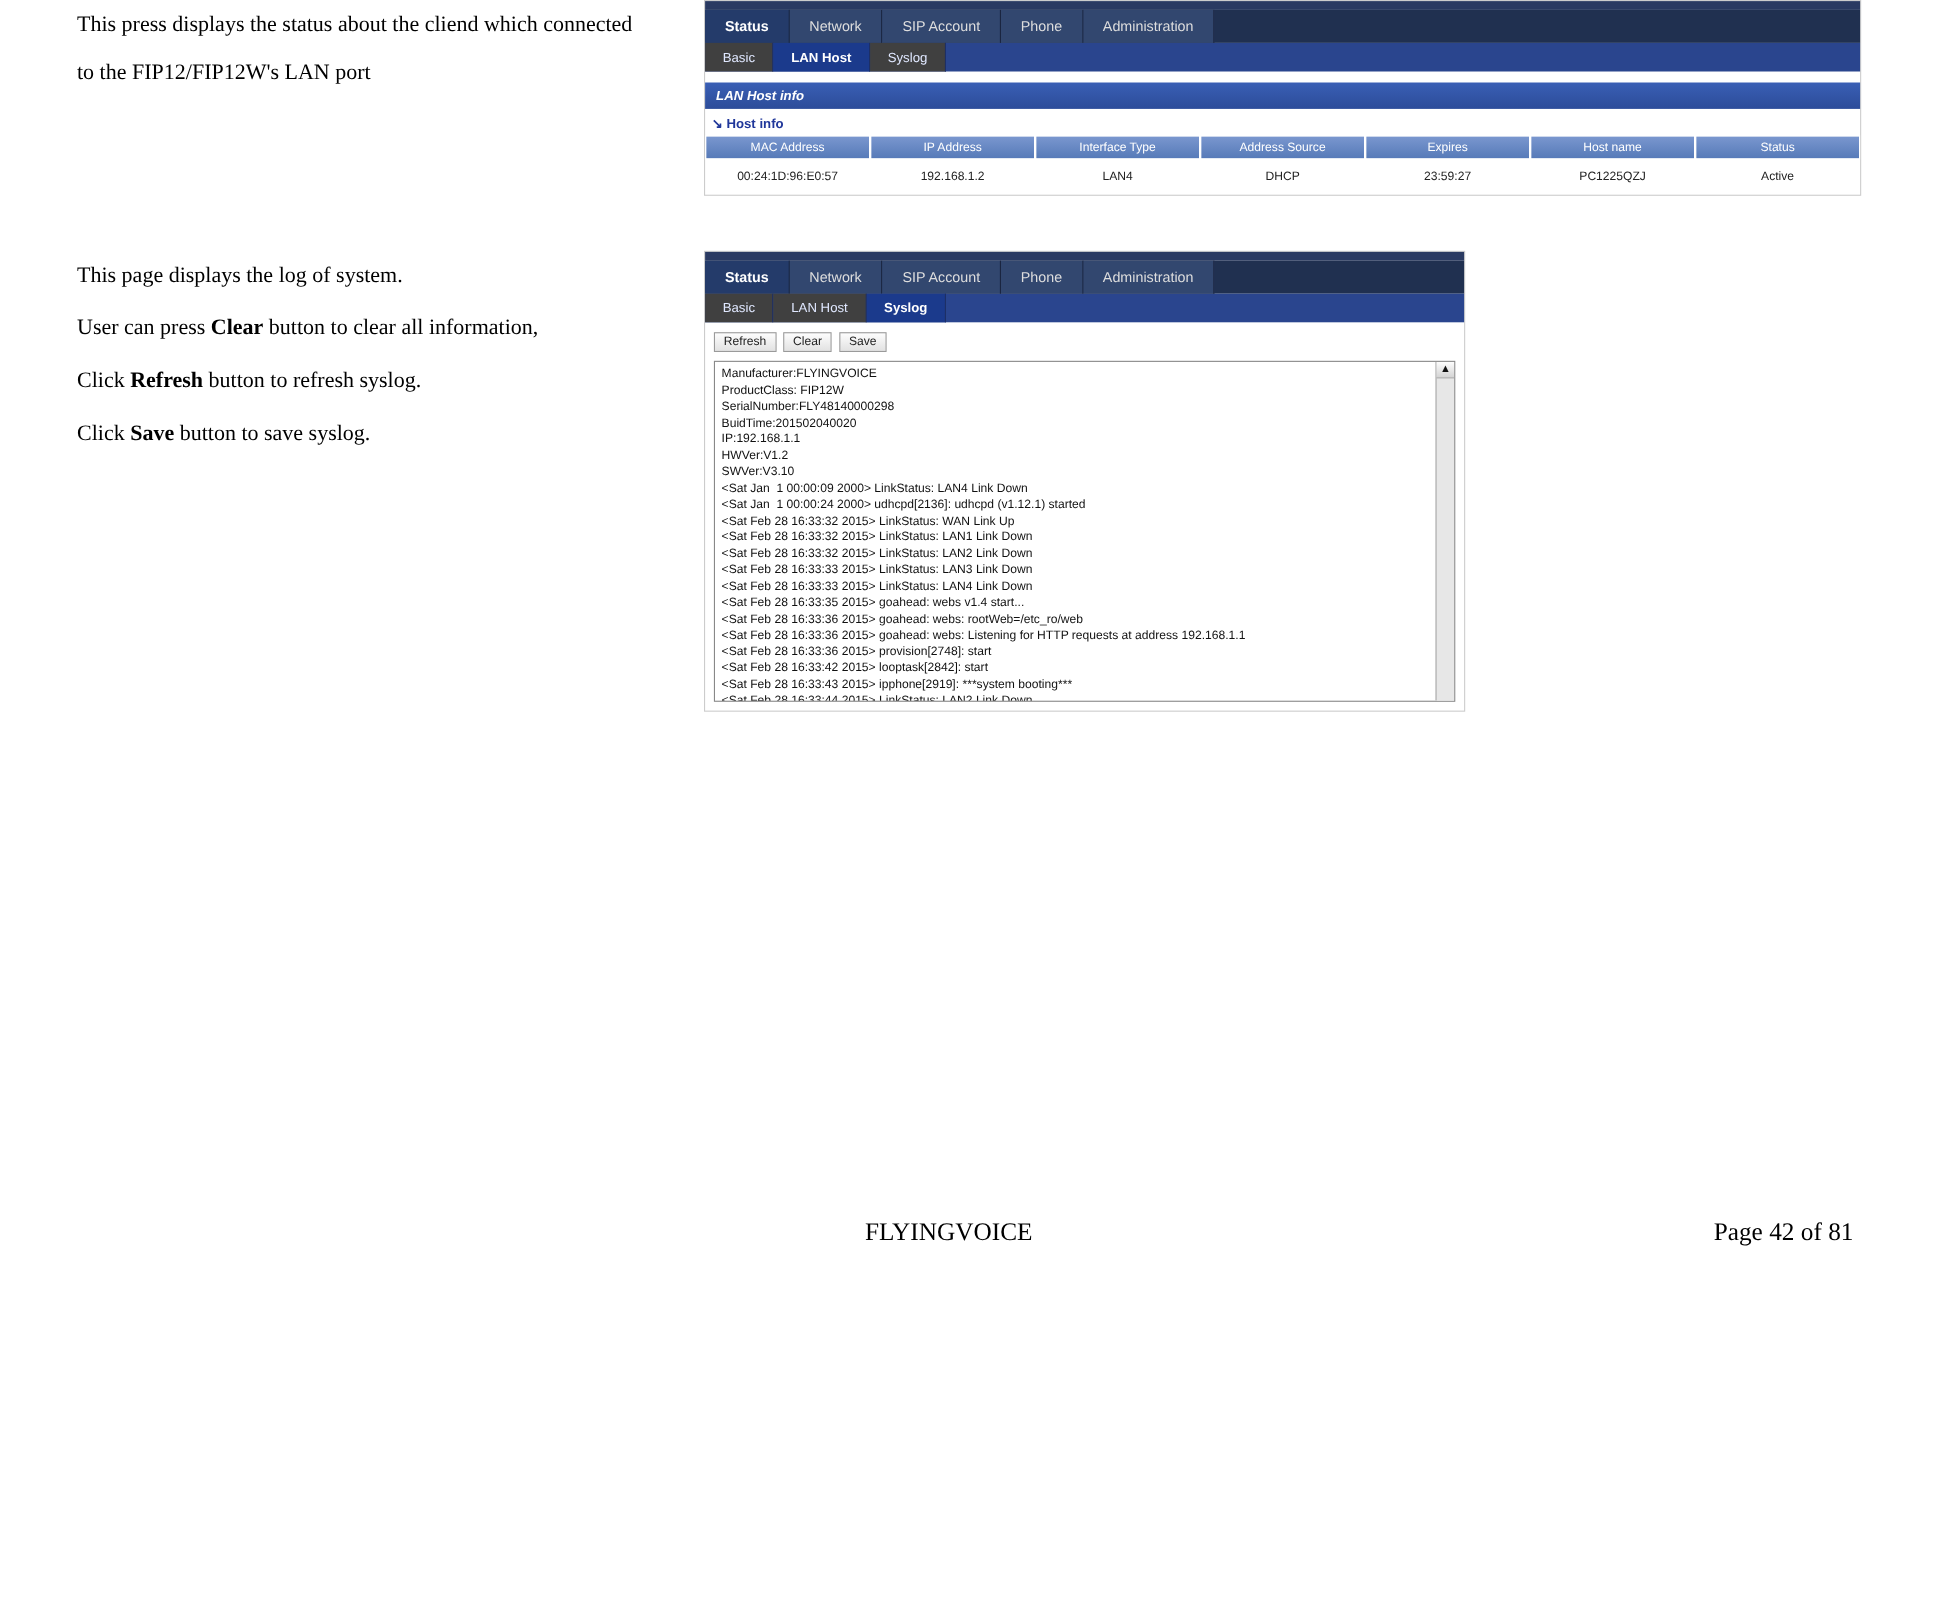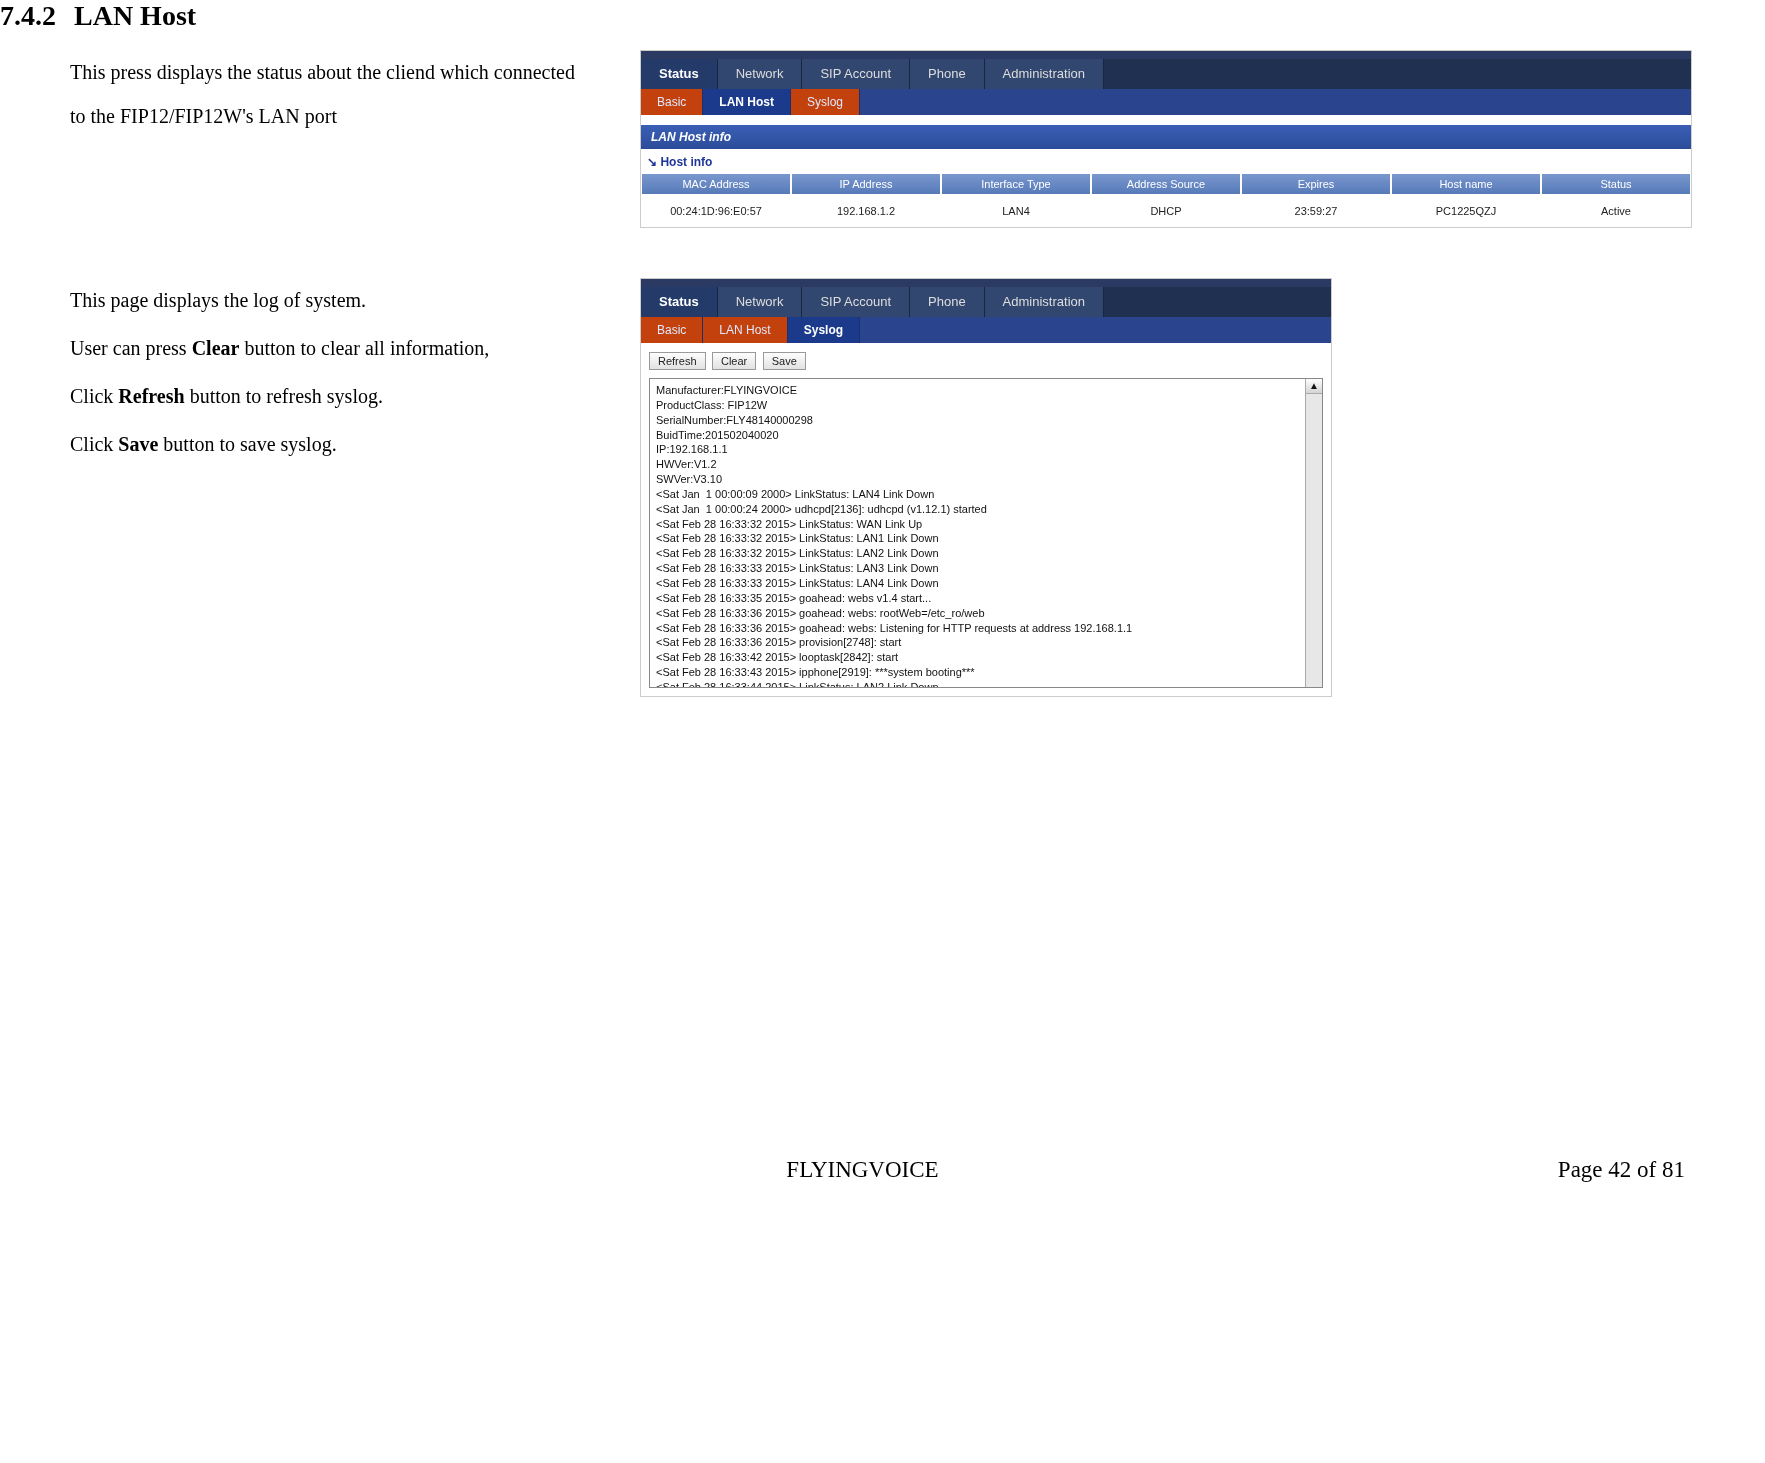--- a/index.html
+++ b/index.html
@@ -42,21 +42,21 @@
   .tabs1 { background:#203050; height:30px; display:flex; }
   .tabs1 .tab {
     color:#ddd; font-size:13px; padding:7px 18px;
     background:#32476f; border-right:1px solid #1a2540;
   }
   .tabs1 .tab.active { background:#243b6a; color:#fff; font-weight:bold; }
   .subtabs1 { background:#2a458e; height:26px; display:flex; }
   .subtabs1 .st {
     color:#e0e8ff; font-size:12px; padding:6px 16px;
     border-right:1px solid #1d2f66;
-    background:#c2410c;
+    background:#404040;
   }
   .subtabs1 .st.active { background:#1b3a8c; color:#fff; font-weight:bold; }
   .panel-title {
     background:linear-gradient(#3a5fb5,#2c4c99);
     color:#fff; font-size:12px; font-weight:bold;
     padding:5px 10px; margin-top:10px;font-style:italic;
   }
   .hostinfo-label {
     font-size:12px; font-weight:bold; color:#20379a;
     padding:6px 0 4px 6px;
@@ -118,23 +118,20 @@
   }
   .footer .left  { flex:1; }
   .footer .center{ flex:1; text-align:center; }
   .footer .right { flex:1; text-align:right; }
 </style>
 </head>
 <body>
 
 <div class="page">
 
-  <h2>
-    <span class="sec-num">7.4.2</span><span>LAN Host</span>
-  </h2>
 
   <div class="row">
     <div class="text-col">
       <div class="body-text">
         <p>This press displays the status about the cliend which connected to the FIP12/FIP12W's LAN port</p>
       </div>
     </div>
     <div class="img-col">
 
       <div class="sshot ss1">

